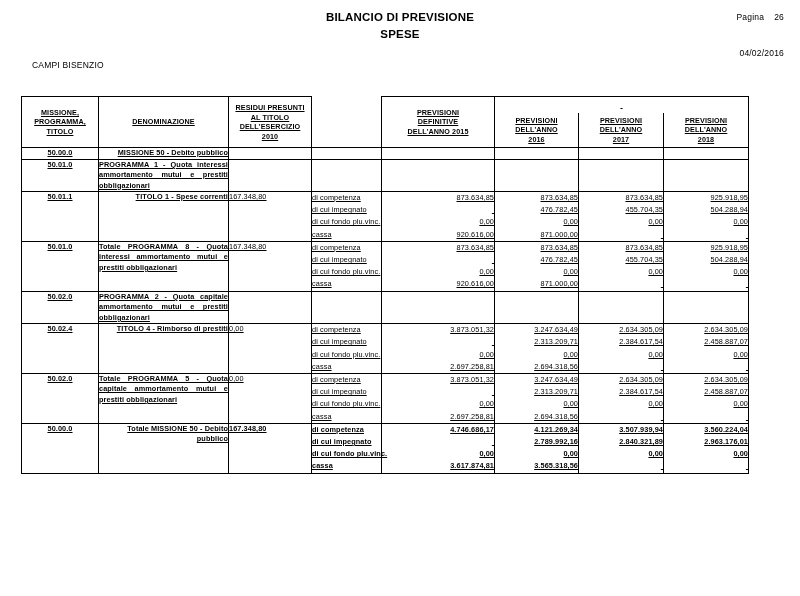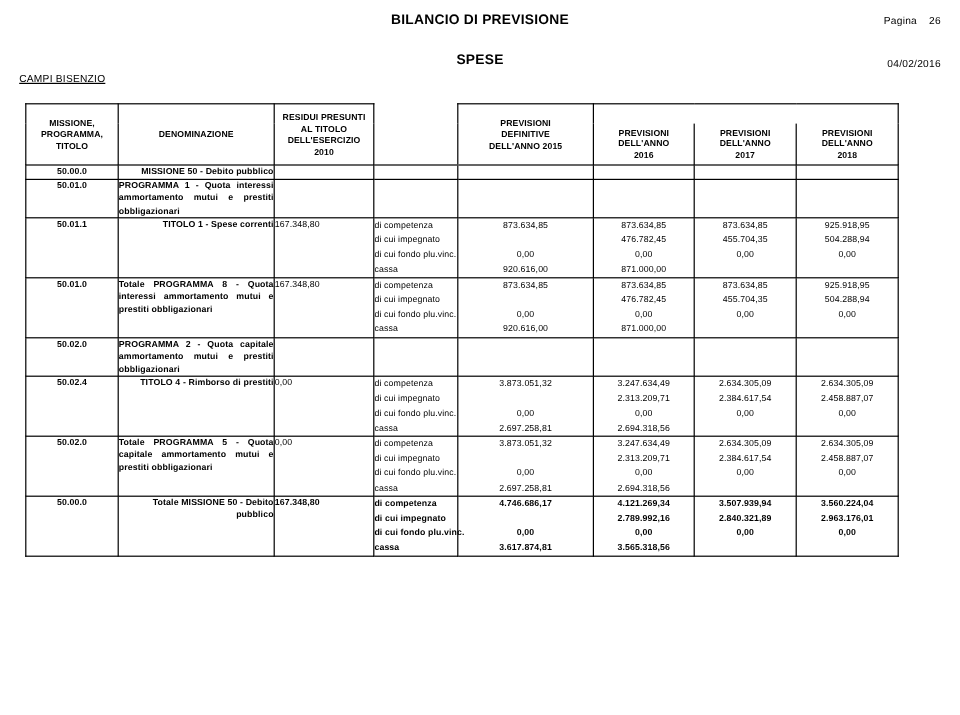--- a/index.html
+++ b/index.html
@@ -35,55 +35,55 @@
     font-size: 11.5px;
     font-weight: bold;
     letter-spacing: 0.2px;
     line-height: 15px;
   }
   .doc-title-2 {
     font-size: 11.5px;
     font-weight: bold;
     letter-spacing: 0.2px;
     line-height: 15px;
-    margin-top: 18px;
+    margin-top: 2px;
   }
   .page-number {
     position: absolute;
     right: 16px;
     top: 12px;
     font-size: 8.5px;
     letter-spacing: 0.2px;
   }
   .page-number .pg-label { margin-right: 10px; }
   .doc-date {
     position: absolute;
     right: 16px;
     top: 48px;
     font-size: 8.5px;
     letter-spacing: 0.2px;
   }
   .entity-name {
     position: absolute;
-    left: 16px;
+    left: 32px;
     top: 60px;
     font-size: 8.5px;
     letter-spacing: 0.2px;
-    text-decoration: underline;
   }
 
   
   .budget-table {
     position: absolute;
     left: 21px;
-    top: 86px;
+    top: 96px;
     width: 684px;
     border-collapse: collapse;
     table-layout: fixed;
     font-size: 7.3px;
+    text-decoration: underline;
   }
   .budget-table td, .budget-table th {
     border: 1px solid #000000;
     padding: 0;
     vertical-align: top;
   }
 
   
   .budget-table thead th {
     font-size: 7.2px;
@@ -134,21 +134,21 @@
     font-size: 7.3px;
     letter-spacing: 0.1px;
   }
   .cell-voce {
     padding: 5px 2px 3px 5px;
     font-size: 7.3px;
     line-height: 12.2px;
     letter-spacing: 0.1px;
   }
   .cell-num {
-    text-align: center;
+    text-align: right;
     padding: 5px 5px 3px 2px;
     font-size: 7.3px;
     line-height: 12.2px;
     letter-spacing: 0.1px;
     margin-top: 45px;
   }
   .voce-line { display: block; white-space: nowrap; }
   .num-line  { display: block; white-space: nowrap; min-height: 12.2px; }
 
   .row-total .cell-voce,

